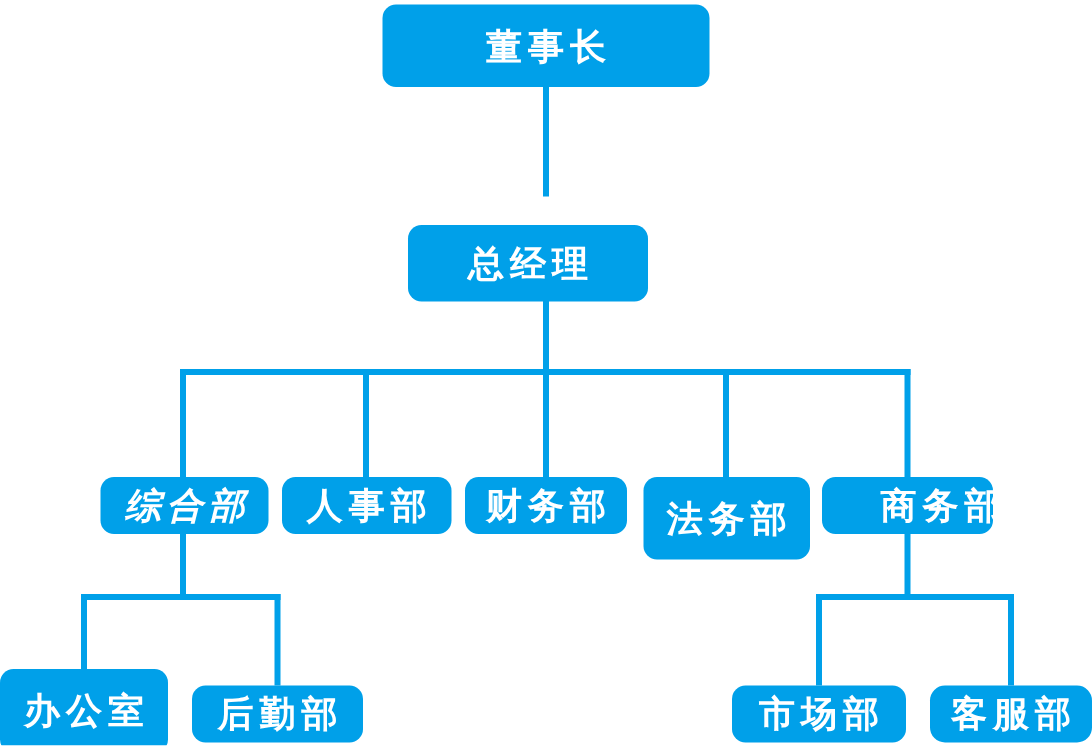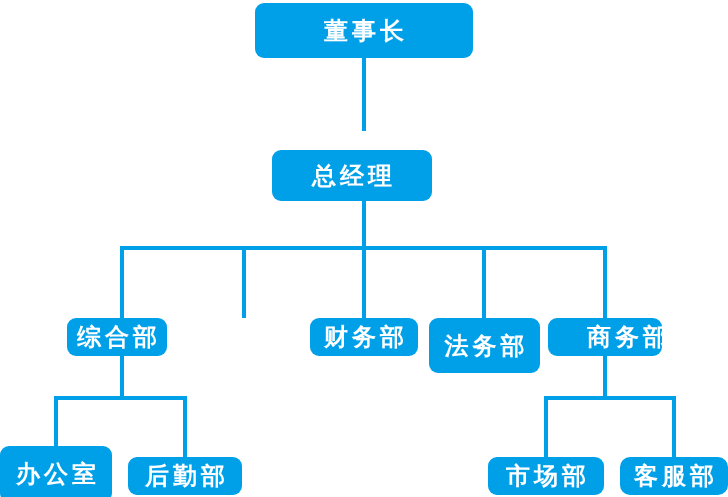--- a/index.html
+++ b/index.html
@@ -34,21 +34,21 @@
   }
   .line {
     position: absolute;
     background: var(--accent);
   }
 
   
   .n-chairman { left: 255px; top: 3px;   width: 218px; height: 55px; }
   .n-gm       { left: 272px; top: 131px; width: 160px; height: 51px; margin-top: 19px; }
 
-  .n-d1 { left: 67px;  top: 318px; width: 100px; height: 38px; }
+  .n-d1 { left: 67px;  top: 318px; width: 112px; height: 38px; font-style: italic; }
   .n-d2 { left: 188px; top: 318px; width: 113px; height: 38px; }
   .n-d3 { left: 310px; top: 318px; width: 108px; height: 38px; }
   .n-d4 { left: 429px; top: 318px; width: 111px; height: 55px; }
   .n-d5 { left: 548px; top: 318px; width: 114px; height: 38px; padding-left: 44px; }
 
   .n-c1 { left: 0px;   top: 434px; width: 112px; height: 56px; margin-top: 12px; }
   .n-c2 { left: 128px; top: 457px; width: 114px; height: 38px; }
   .n-c3 { left: 488px; top: 457px; width: 116px; height: 38px; }
   .n-c4 { left: 620px; top: 457px; width: 108px; height: 38px; border-radius: 10px; }
 
@@ -92,20 +92,21 @@
   <div class="line l-d5-stem"></div>
   <div class="line l-right-h"></div>
   <div class="line l-drop-c3"></div>
   <div class="line l-drop-c4"></div>
 
   <div class="node n-chairman">董事长</div>
 
   <div class="node n-gm">总经理</div>
 
   <div class="node n-d1">综合部</div>
+  <div class="node n-d2">人事部</div>
   <div class="node n-d3">财务部</div>
   <div class="node n-d4">法务部</div>
   <div class="node n-d5">商务部</div>
 
   <div class="node n-c1">办公室</div>
   <div class="node n-c3">市场部</div>
   <div class="node n-c2">后勤部</div>
   <div class="node n-c4">客服部</div>
 
 </div>

